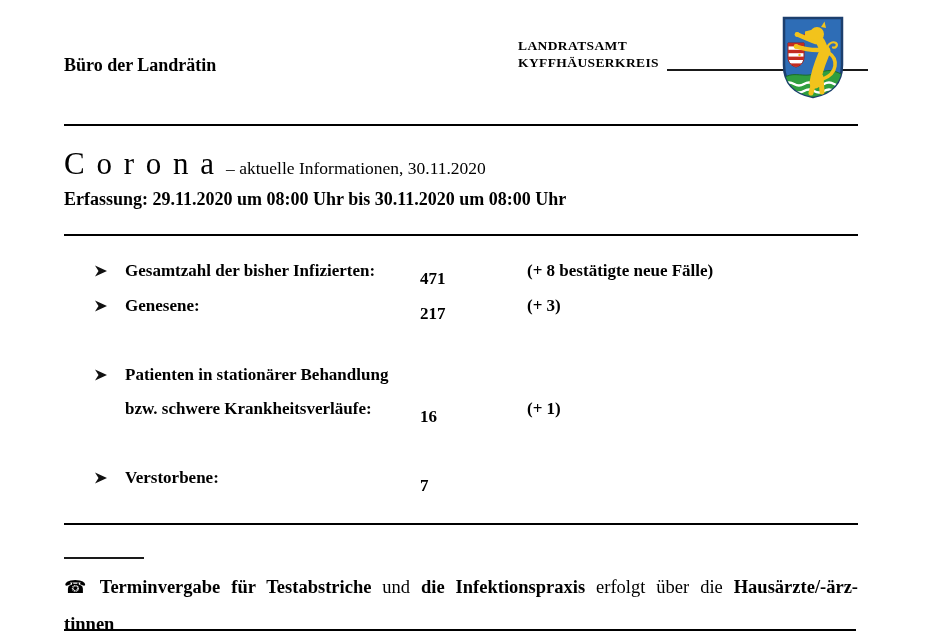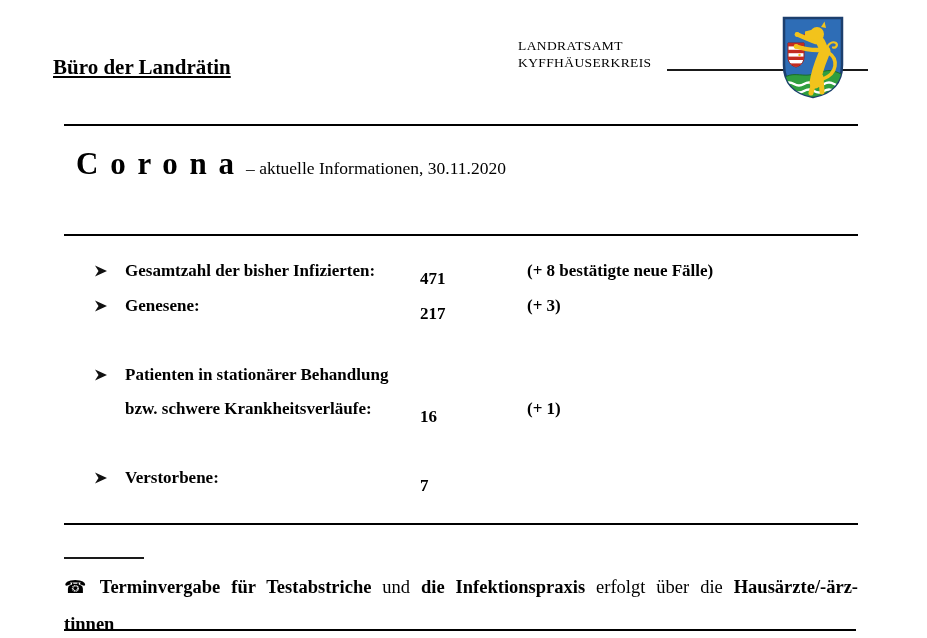--- a/index.html
+++ b/index.html
@@ -3,29 +3,29 @@
 <meta charset="utf-8">
 <style>
   html,body { margin:0; padding:0; background:#ffffff; }
   .page {
     position:relative; width:927px; height:638px; background:#fff;
     font-family:"Liberation Serif", serif; color:#000; overflow:hidden;
   }
   .rule { position:absolute; background:#000; height:2px; }
   .rule-thin { position:absolute; background:#1a1a1a; height:1.5px; }
 
-  .sender { position:absolute; left:53px; top:55px; font-size:21px; font-weight:bold;text-decoration:underline; }
+  .sender { position:absolute; left:64px; top:55px; font-size:18px; font-weight:bold; }
 
-  .office { position:absolute; left:518px; top:38px; font-size:13.5px; font-weight:normal;
+  .office { position:absolute; left:518px; top:38px; font-size:13.5px; font-weight:bold;
             letter-spacing:0.4px; line-height:16.5px; }
 
   .crest { position:absolute; left:781px; top:15px; width:64px; height:86px; }
 
   .title-row { position:absolute; left:64px; top:146px; display:flex; align-items:baseline; gap:10px; }
-  .title-main { font-size:31px; font-weight:bold; letter-spacing:2px; white-space:pre;margin-left:12px; }
+  .title-main { font-size:31px; font-weight:normal; letter-spacing:2px; white-space:pre; }
   .title-suffix { font-size:17.5px; }
   .subtitle { position:absolute; left:64px; top:189px; font-size:18px; font-weight:bold; }
 
   .stat-row { position:absolute; left:0; width:927px; height:24px; font-size:17px; font-weight:bold; }
   .bullet { position:absolute; left:94px; top:3px; width:14px; height:14px; }
   .stat-label { position:absolute; left:125px; top:0; }
   .stat-value { position:absolute; left:420px; top:8px; width:93px; text-align:left; }
   .stat-delta { position:absolute; left:527px; top:0; }
 
   .footer { position:absolute; left:64px; top:568px; width:794px; font-size:18.5px; line-height:37px; }
@@ -90,20 +90,21 @@
       <path d="M40,12 l3.5,-5.5 1.5,6.5 z" fill="#f2c31c"></path>
     </g>
   </svg>
 
   <div class="rule" style="left:64px; top:124px; width:794px;"></div>
 
   <div class="title-row">
     <span class="title-main">C o r o n a</span>
     <span class="title-suffix">– aktuelle Informationen, 30.11.2020</span>
   </div>
+  <div class="subtitle">Erfassung: 29.11.2020 um 08:00 Uhr bis 30.11.2020 um 08:00 Uhr</div>
 
   <div class="rule" style="left:64px; top:234px; width:794px;"></div>
 
   <div class="stat-row" style="top:261px;">
     <svg class="bullet" viewBox="0 0 14 14">
         <polygon points="1,1.5 13,7 1,12.5 4.5,7" fill="#111"></polygon>
       </svg>
     <span class="stat-label">Gesamtzahl der bisher Infizierten:</span>
     <span class="stat-value">471</span>
     <span class="stat-delta">(+ 8 bestätigte neue Fälle)</span>

